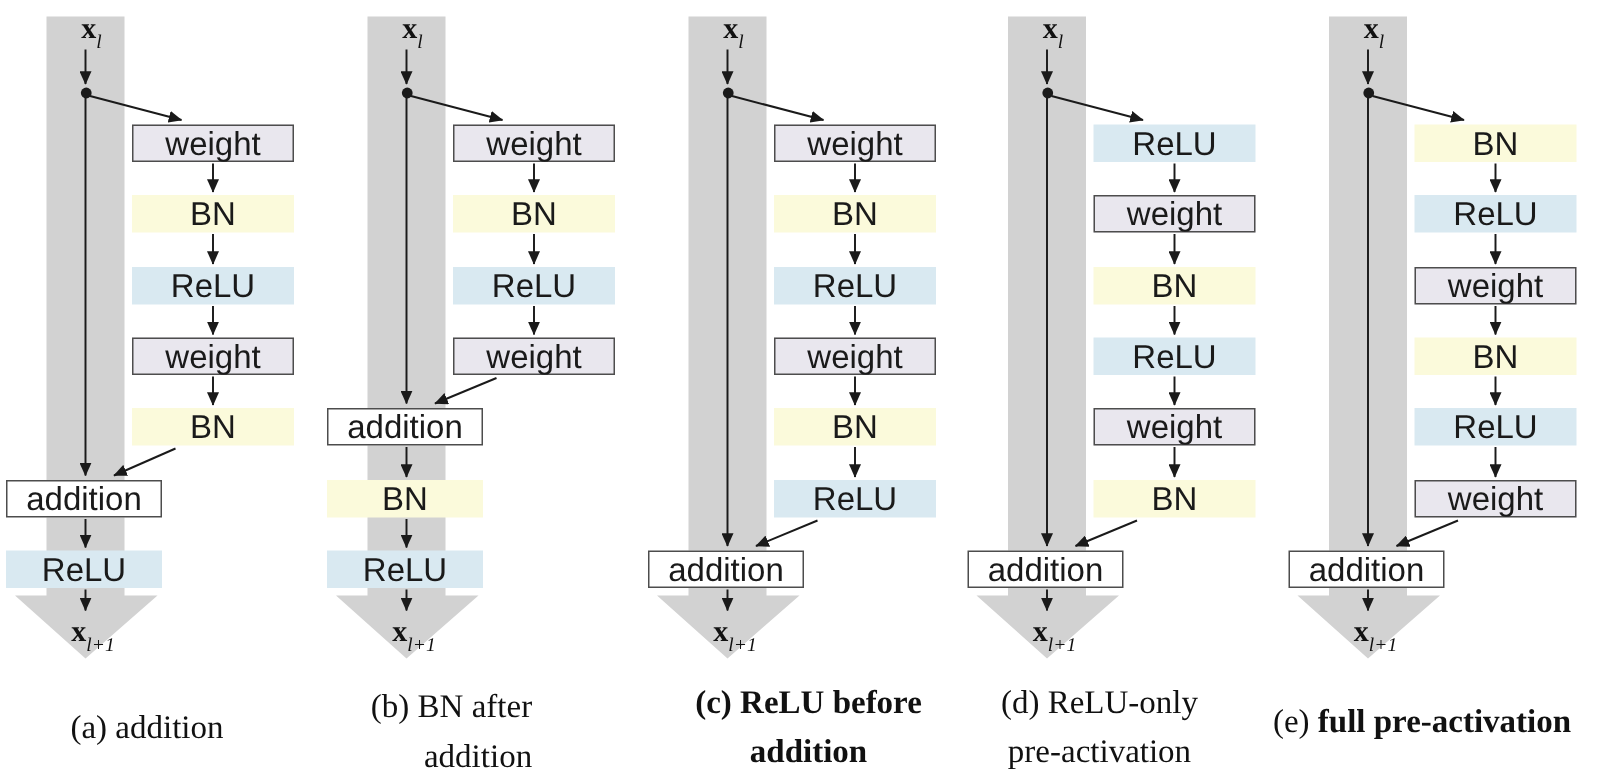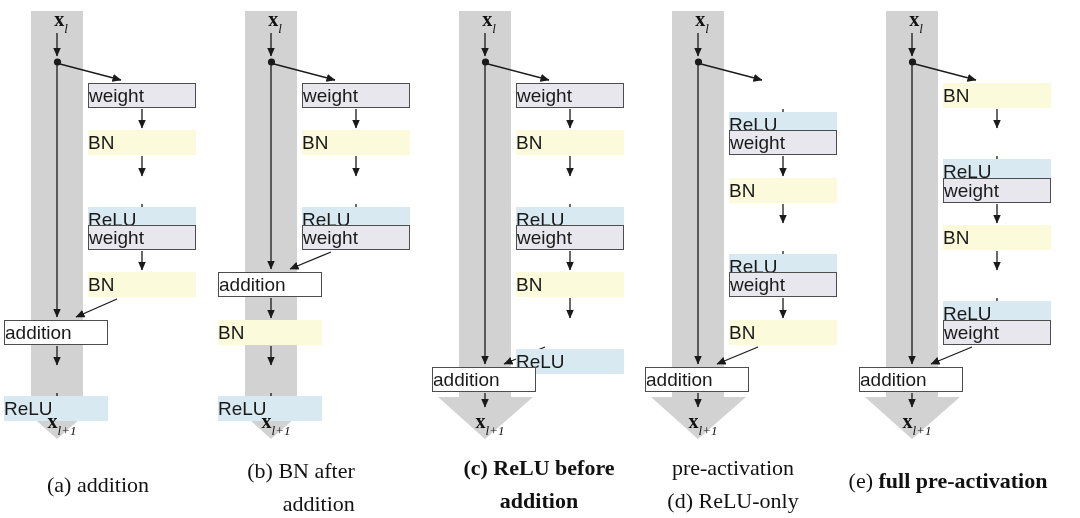--- a/index.html
+++ b/index.html
@@ -11,29 +11,30 @@
     background: #ffffff;
     font-family: "Liberation Sans", sans-serif;
   }
   .col { position: absolute; top: 0; width: 214px; height: 518px; }
   .col svg { position: absolute; left: 0; top: 0; }
   .box {
     position: absolute;
     height: 25px;
     display: flex;
     align-items: center;
-    font-size: 19px;
+    justify-content: center;
+    font-size: 22px;
     line-height: 1;
     color: var(--text, #1a1a1a);
     box-sizing: border-box;
   }
   .box.weight   { background: var(--weight-fill, #e9e7ee); border: 1.4px solid var(--box-border, #4d4d4d); }
   .box.addition { background: var(--addition-fill, #ffffff); border: 1.4px solid var(--box-border, #4d4d4d); }
   .box.bn       { background: var(--bn-fill, #fbfadb); }
-  .box.relu     { background: var(--relu-fill, #d9e9f1); margin-top: 29px; }
+  .box.relu     { background: var(--relu-fill, #d9e9f1); }
   .varlabel {
     position: absolute;
     transform: translateX(-50%);
     font-family: "Liberation Serif", serif;
     font-size: 20px;
     font-weight: bold;
     color: #111;
     white-space: nowrap;
   }
   .varlabel sub { font-size: 13px; font-style: italic; font-weight: normal; position: relative; top: 2px; }
@@ -234,22 +235,22 @@
       <div class="box bn" style="left: 88px; top: 320px; width: 108px;">
         <span>BN</span>
       </div>
       <div class="box addition" style="left: 4px; top: 367px; width: 104px;">
         <span>addition</span>
       </div>
       <div class="varlabel" style="left: 61px; top: 8px;"><span>x</span><sub>l</sub></div>
       <div class="varlabel" style="left: 62px; top: 410px;"><span>x</span><sub>l+1</sub></div>
     </div>
     <div class="caption" style="left: 733px; top: 451px;">
+      <div><span>(d) ReLU-only</span><span class="b"></span></div>
       <div><span>pre-activation</span><span class="b"></span></div>
-      <div><span>(d) ReLU-only</span><span class="b"></span></div>
     </div>
     <div class="col" style="left: 855px;">
       <svg width="214" height="518" viewBox="0 0 214 518">
         <defs>
           <marker id="ah-e" markerUnits="userSpaceOnUse" markerWidth="9" markerHeight="8" refX="8.5" refY="4" orient="auto">
             <path d="M0,0 L9,4 L0,8 Z" fill="#1a1a1a"></path>
           </marker>
         </defs>
         <polygon points="31,11 83,11 83,397 105,397 57,439 10,397 31,397" fill="#d2d2d2"></polygon>
         <line x1="57" y1="33" x2="57" y2="56" stroke="#1a1a1a" stroke-width="1.3" marker-end="url(#ah-e)"></line>

